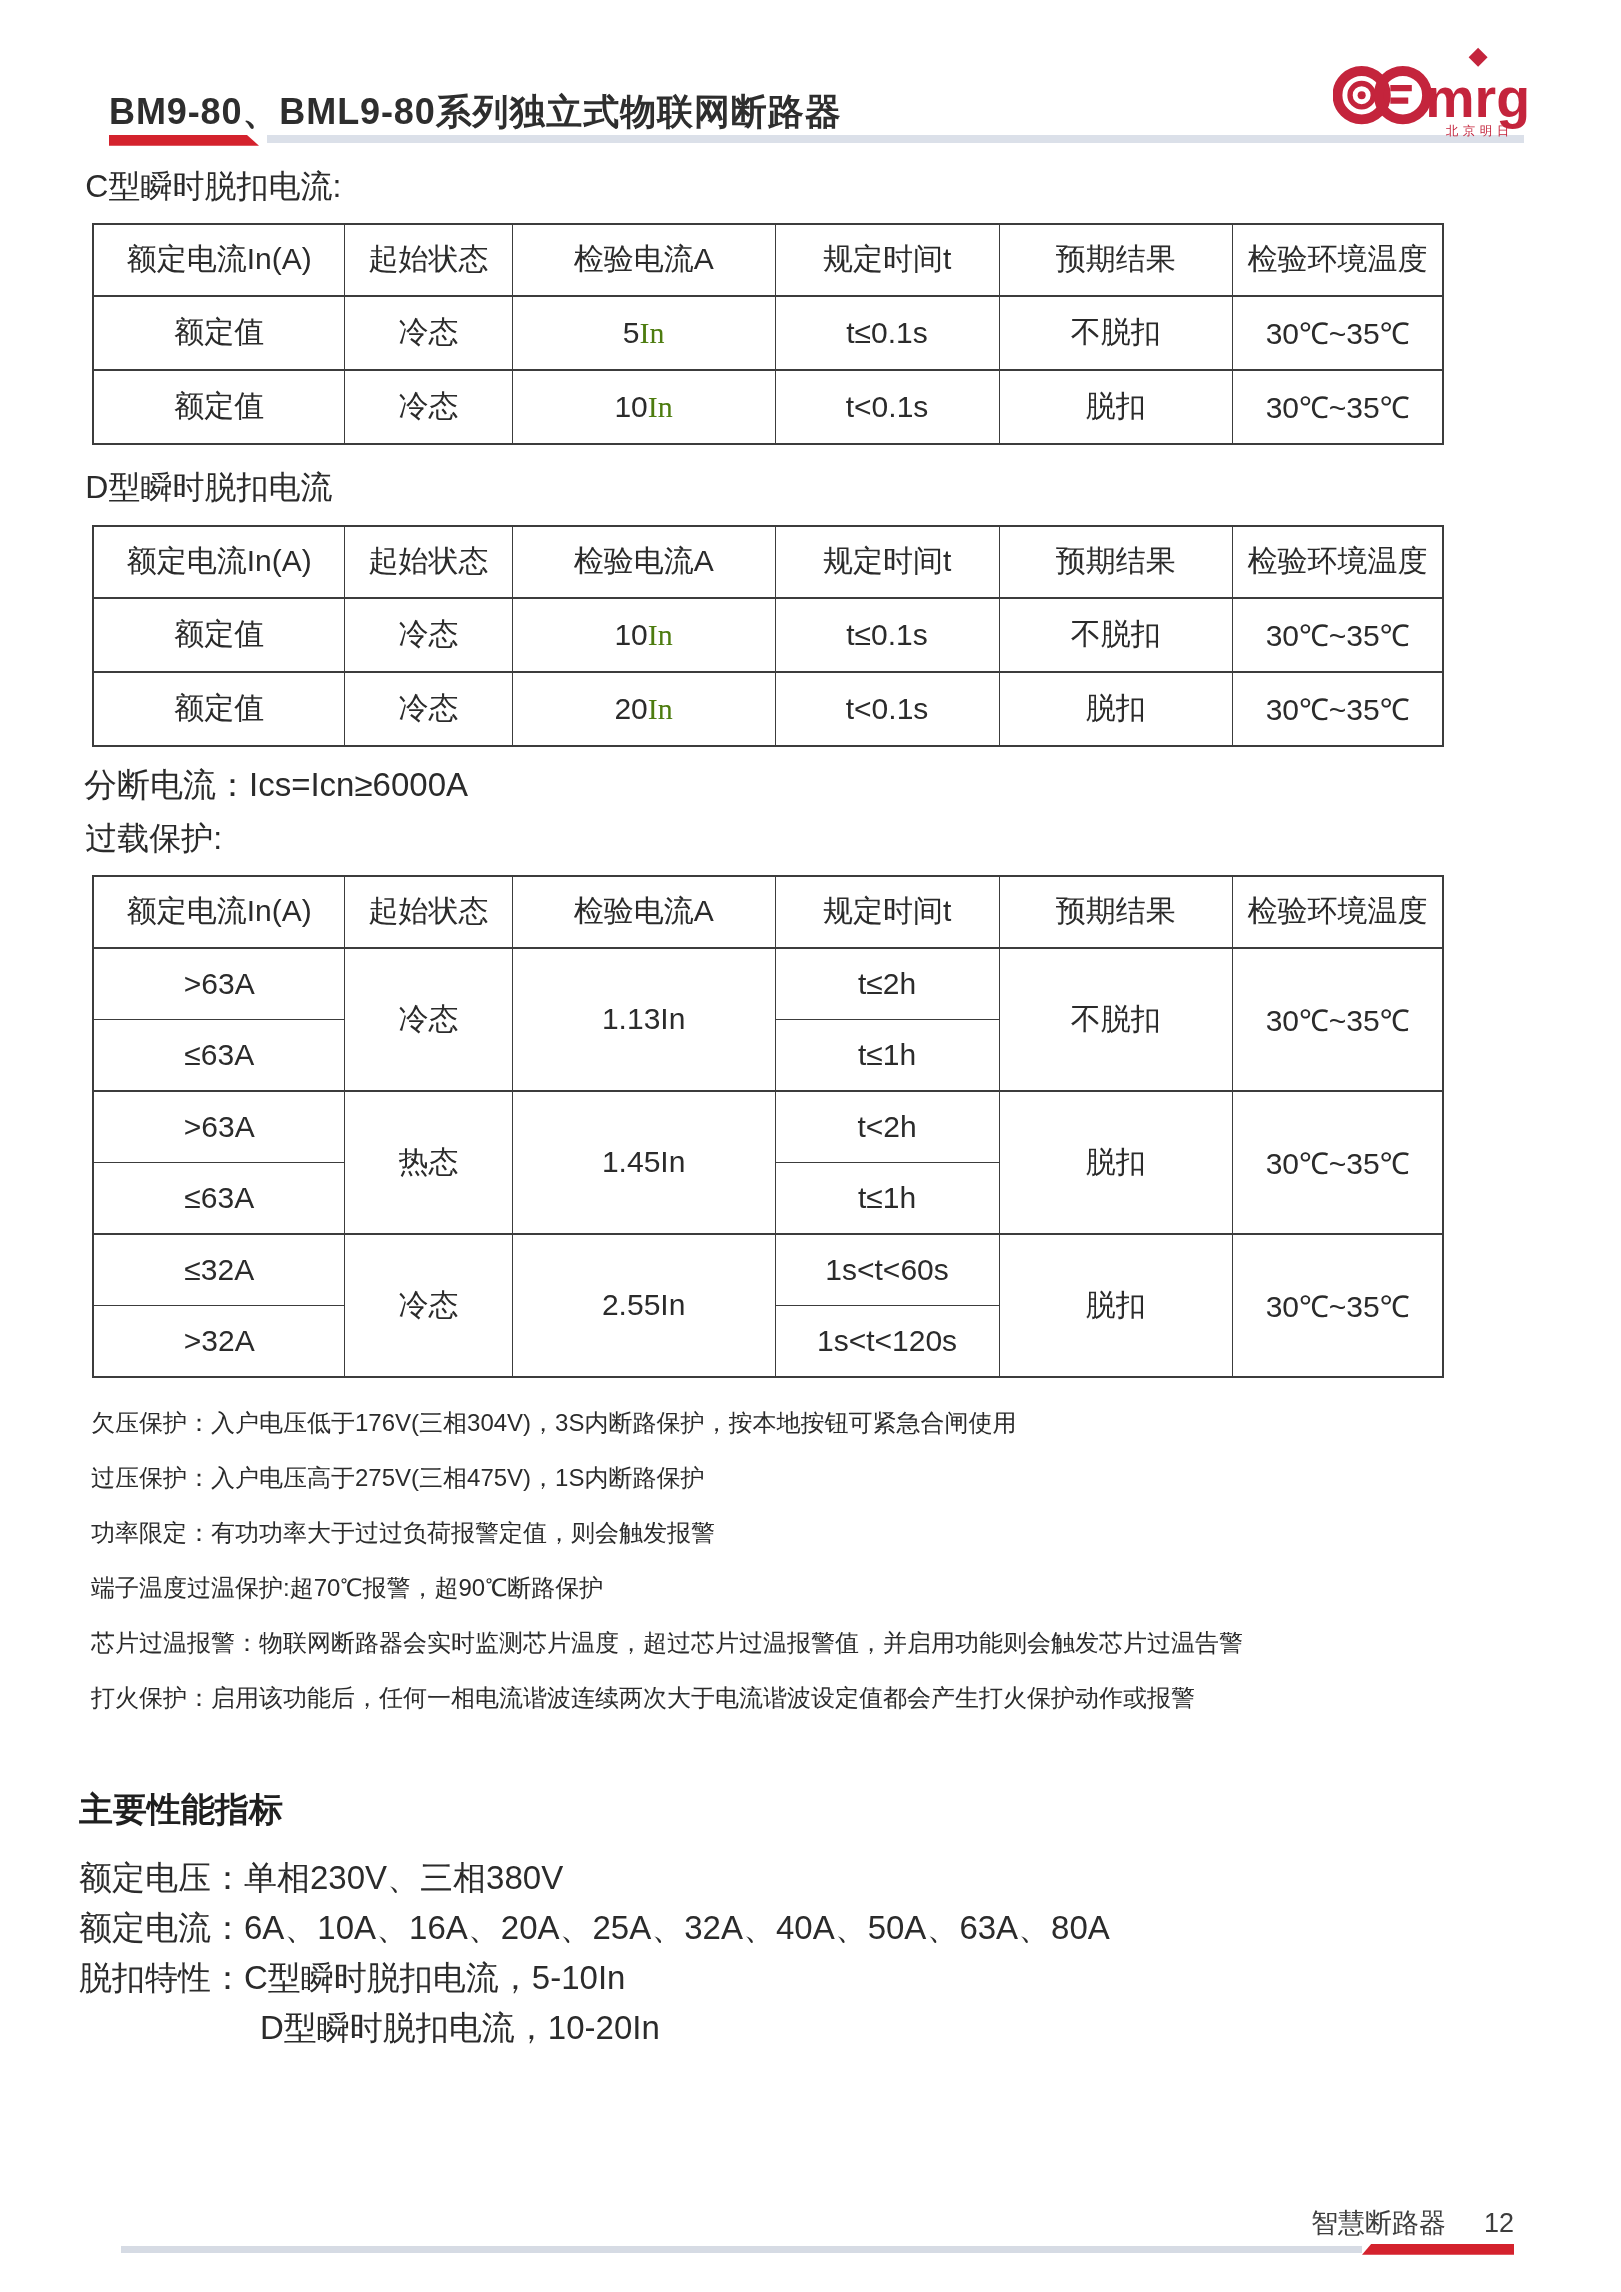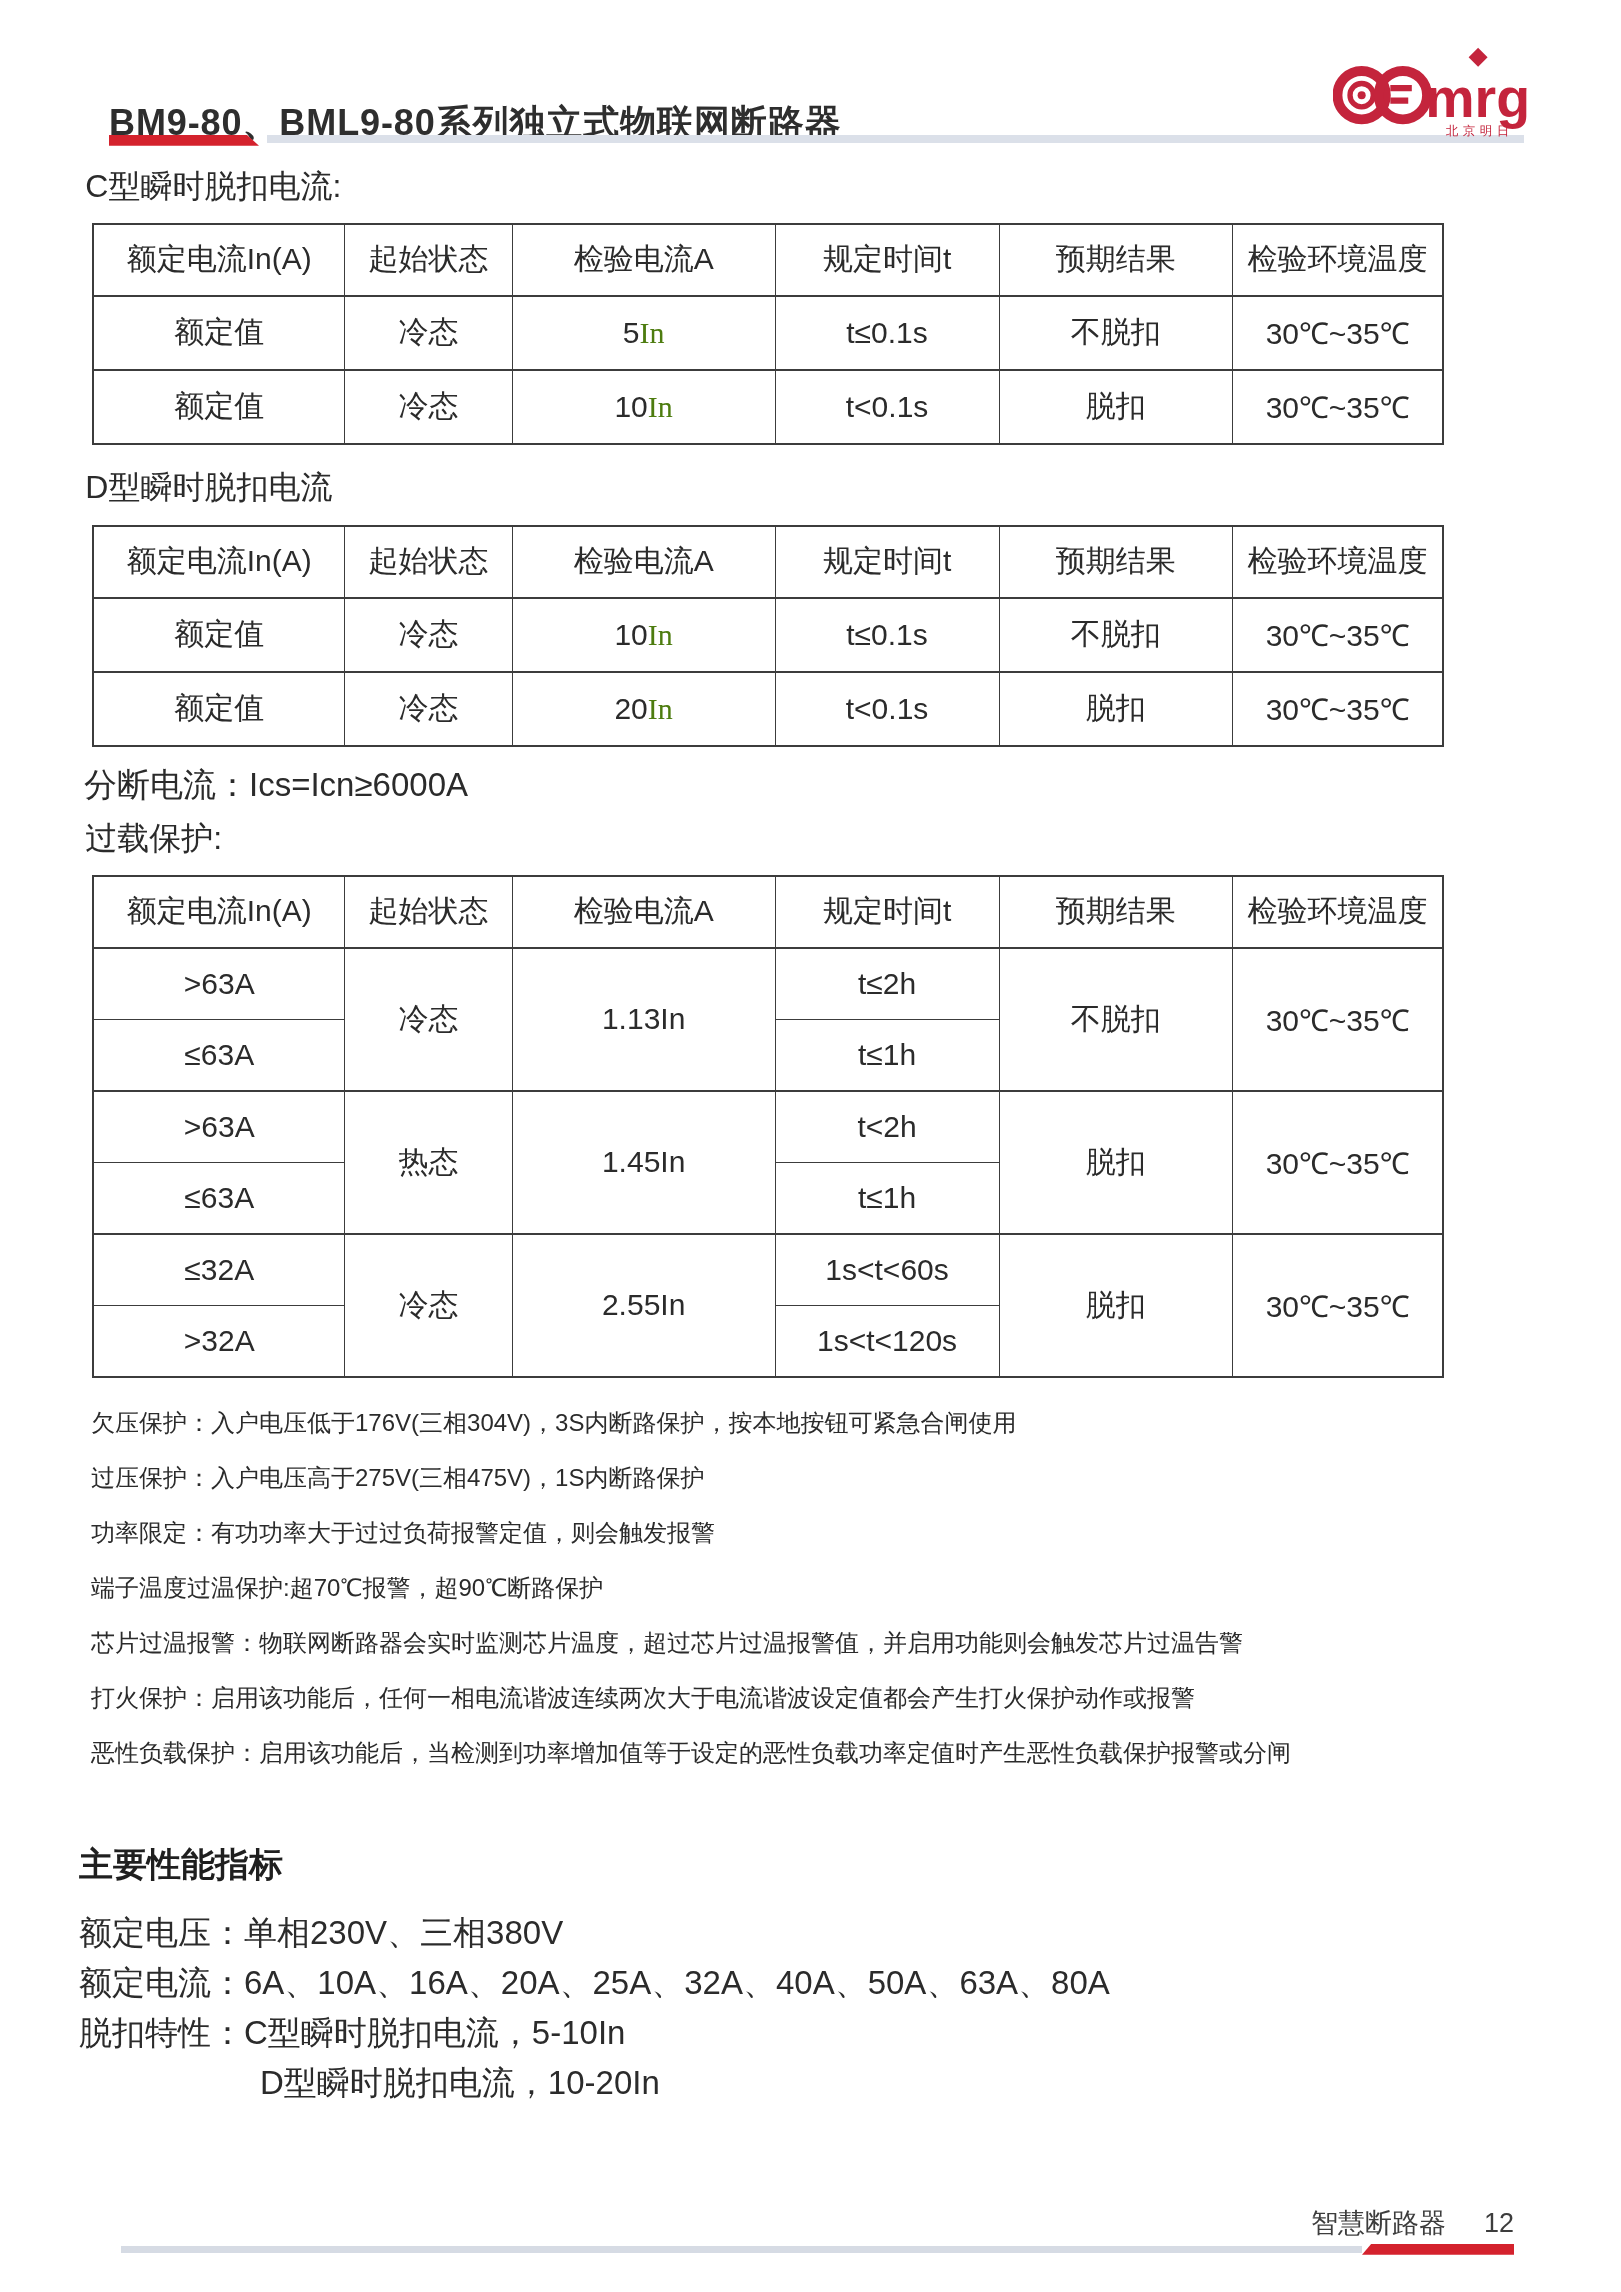--- a/index.html
+++ b/index.html
@@ -2,21 +2,21 @@
 <html style="font-size:14.3px"><head>
 <meta charset="utf-8">
 <style>
   html,body { margin:0; padding:0; background:#ffffff; }
   .page {
     position:relative; width:1621px; height:2293px; background:#ffffff;
     font-family:"Liberation Sans", sans-serif; color:#2b2b2b; overflow:hidden;
   }
   
   .doc-title {
-    position:absolute; left:109px; top:99px; margin:0;
+    position:absolute; left:109px; top:88px; margin:0;
     font-size:36px; font-weight:bold; color:#2e2e2e; letter-spacing:0.9px; white-space:nowrap;
   }
   .red-underline {
     position:absolute; left:109px; top:135px; width:150px; height:10.7px;
     background:#d4222d; clip-path:polygon(0 0, 92% 0, 100% 100%, 0 100%);
   }
   .gray-headerline {
     position:absolute; left:267px; top:135px; width:1257px; height:8px; background:#dbe0e9;
   }
   .logo { position:absolute; left:1333px; top:43px; width:206px; height:99px; }
@@ -207,21 +207,20 @@
         </tbody>
       </table>
 
     <div class="notes">
         <p>欠压保护：入户电压低于176V(三相304V)，3S内断路保护，按本地按钮可紧急合闸使用</p>
         <p>过压保护：入户电压高于275V(三相475V)，1S内断路保护</p>
         <p>功率限定：有功功率大于过过负荷报警定值，则会触发报警</p>
         <p>端子温度过温保护:超70℃报警，超90℃断路保护</p>
         <p>芯片过温报警：物联网断路器会实时监测芯片温度，超过芯片过温报警值，并启用功能则会触发芯片过温告警</p>
         <p>打火保护：启用该功能后，任何一相电流谐波连续两次大于电流谐波设定值都会产生打火保护动作或报警</p>
-        <p>恶性负载保护：启用该功能后，当检测到功率增加值等于设定的恶性负载功率定值时产生恶性负载保护报警或分闸</p>
       </div>
 
     <div class="perf">
       <h2>主要性能指标</h2>
       <p>额定电压：单相230V、三相380V</p>
       <p>额定电流：6A、10A、16A、20A、25A、32A、40A、50A、63A、80A</p>
       <p>脱扣特性：C型瞬时脱扣电流，5-10In</p>
       <p class="indent">D型瞬时脱扣电流，10-20In</p>
     </div>
 

